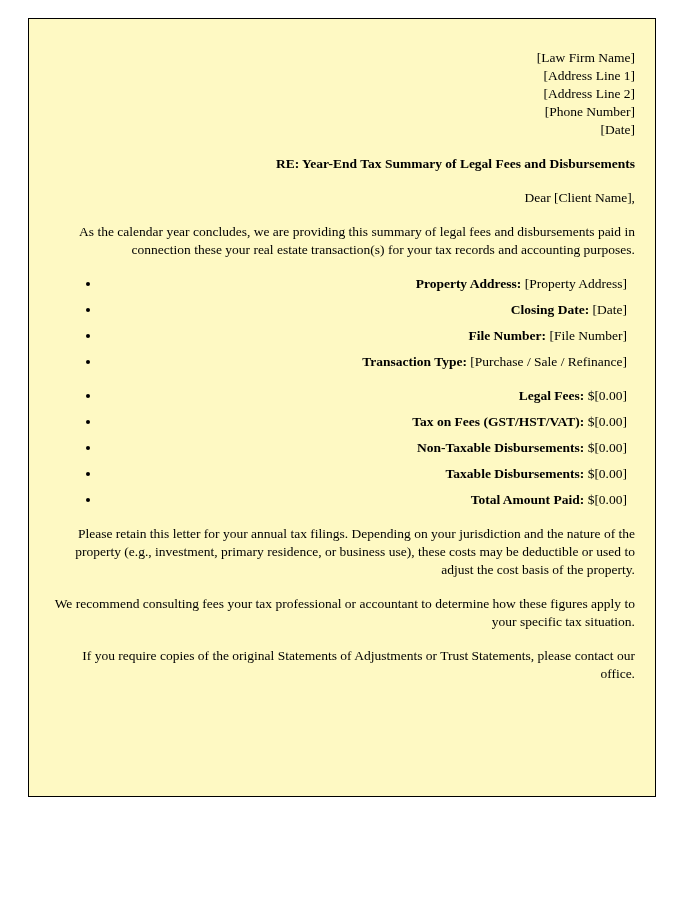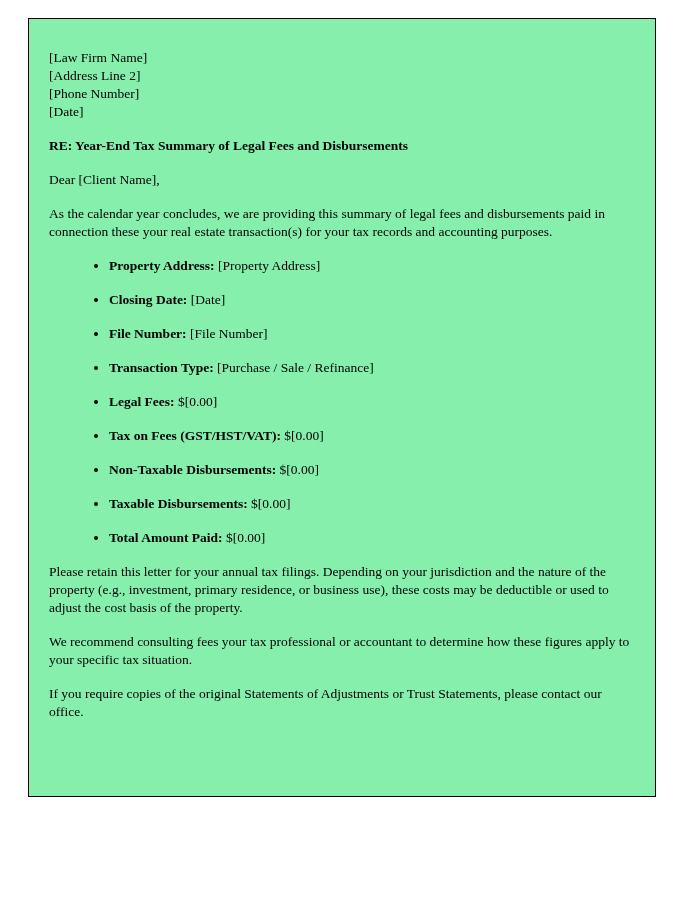--- a/index.html
+++ b/index.html
@@ -17,21 +17,22 @@
   .letter-frame {
     position: absolute;
     left: 28px;
     top: 18px;
     width: 628px;
     height: 779px;
     border: 1px solid #000000;
     box-sizing: border-box;
     padding: 30px 20px 0 20px;
     overflow: hidden;
-    background: #86efac;
+    background: #fef9c3;
+    text-align: right;
   }
   .letter-frame, .letter-frame p, .letter-frame div, .letter-frame li {
     font-size: 13.5px;
     line-height: 18px;
   }
   .addr-line {
     white-space: pre;
   }
   p.block {
     margin: 16px 0;
@@ -41,30 +42,31 @@
   }
   .bold {
     font-weight: bold;
   }
   ul.detail-list {
     margin: 16px 0;
     padding-left: 44px;
     list-style-type: disc;
   }
   ul.detail-list li {
-    margin: 16px;
+    margin: 8px;
   }
 </style>
 </head>
 <body>
 
 <div class="letter-frame">
 
   <div class="block-first">
     <div class="addr-line">[Law Firm Name]</div>
+    <div class="addr-line">[Address Line 1]</div>
     <div class="addr-line">[Address Line 2]</div>
     <div class="addr-line">[Phone Number]</div>
     <div class="addr-line">[Date]</div>
   </div>
 
 
   <p class="block bold">RE: Year-End Tax Summary of Legal Fees and Disbursements</p>
 
   <p class="block">Dear [Client Name],</p>
 

